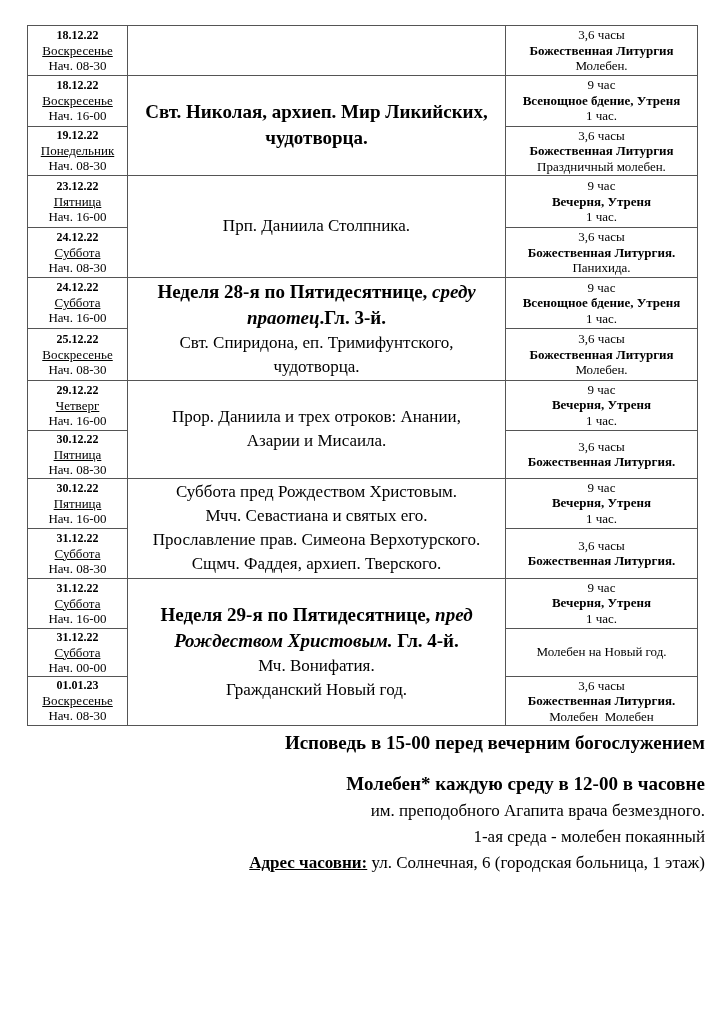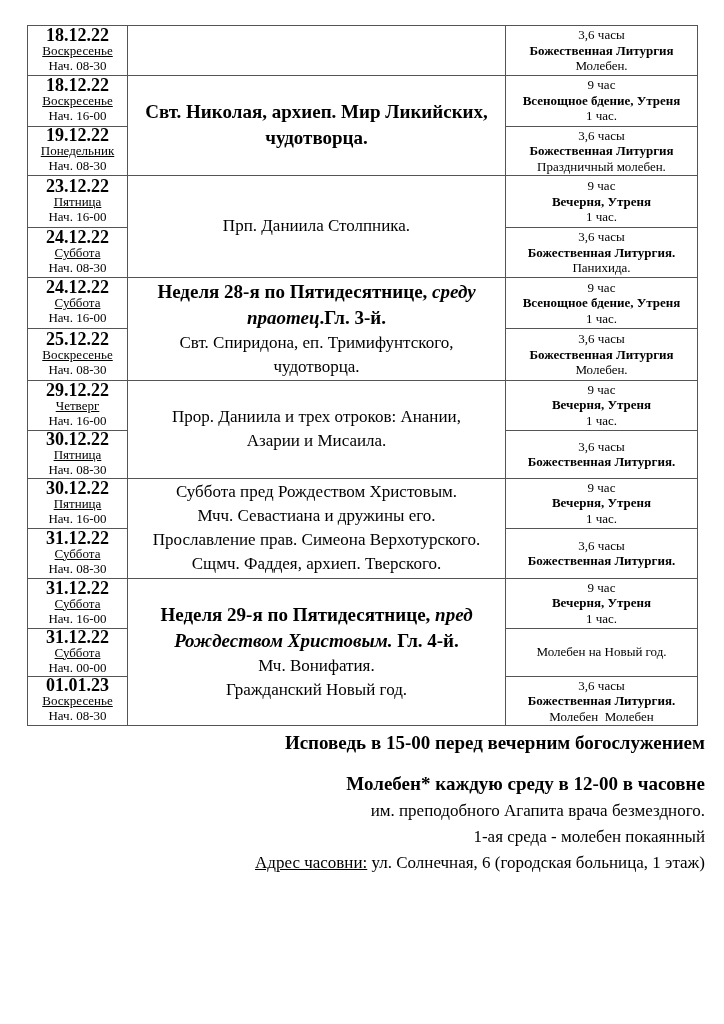--- a/index.html
+++ b/index.html
@@ -3,39 +3,39 @@
 <meta charset="utf-8">
 <style>
   html,body{margin:0;padding:0;background:#ffffff;}
   body{width:724px;height:1024px;font-family:"Liberation Serif","DejaVu Serif",serif;color:#000;}
   .page{position:relative;width:724px;height:1024px;overflow:hidden;background:#fff;}
 
   table.schedule{position:absolute;left:27px;top:25px;width:670px;border-collapse:collapse;table-layout:fixed;}
   table.schedule td{border:1px solid #555;padding:1px 2px;vertical-align:middle;text-align:center;overflow:hidden;}
 
   
-  .c1 .d{font-weight:bold;font-size:18px;line-height:15px;}
+  .c1 .d{font-weight:bold;font-size:12px;line-height:15px;}
   .c1 .w{font-size:13px;line-height:15px;text-decoration:underline;}
   .c1 .s{font-size:13px;line-height:15px;}
 
   
   .c2{font-size:17px;}
   .c2 .fb{font-weight:bold;font-size:19px;line-height:26px;}
   .c2 .fr{font-size:17px;line-height:24px;}
   .c2 .fi{font-style:italic;}
 
   
   .c3 .sl{font-size:13px;line-height:15.5px;white-space:pre-wrap;}
   .c3 .sl.b{font-weight:bold;}
 
   
   .footer{position:absolute;left:27px;top:716px;width:678px;text-align:right;}
   .footer .fbold{font-weight:bold;font-size:19px;line-height:29px;margin-top:12px;}
   .footer .freg{font-size:17px;line-height:26px;}
-  .footer .u{text-decoration:underline;}
+  .footer .u{text-decoration:underline;font-weight:bold;}
 </style>
 </head>
 <body>
 
 <div class="page">
 
   <table class="schedule">
     <colgroup>
         <col style="width:100px">
         <col style="width:378px">
@@ -179,21 +179,21 @@
       </tr>
 
       <tr style="height:50px">
         <td class="c1">
           <div class="d">30.12.22</div>
           <div class="w">Пятница</div>
           <div class="s">Нач. 16-00</div>
         </td>
         <td class="c2" rowspan="2">
           <div class="fr">Суббота пред Рождеством Христовым.</div>
-          <div class="fr">Мчч. Севастиана и дружины его.</div>
+          <div class="fr">Мчч. Севастиана и святых его.</div>
           <div class="fr">Прославление прав. Симеона Верхотурского.</div>
           <div class="fr">Сщмч. Фаддея, архиеп. Тверского.</div>
         </td>
         <td class="c3">
           <div class="sl">9 час</div>
           <div class="sl b">Вечерня, Утреня</div>
           <div class="sl">1 час.</div>
         </td>
       </tr>
 

